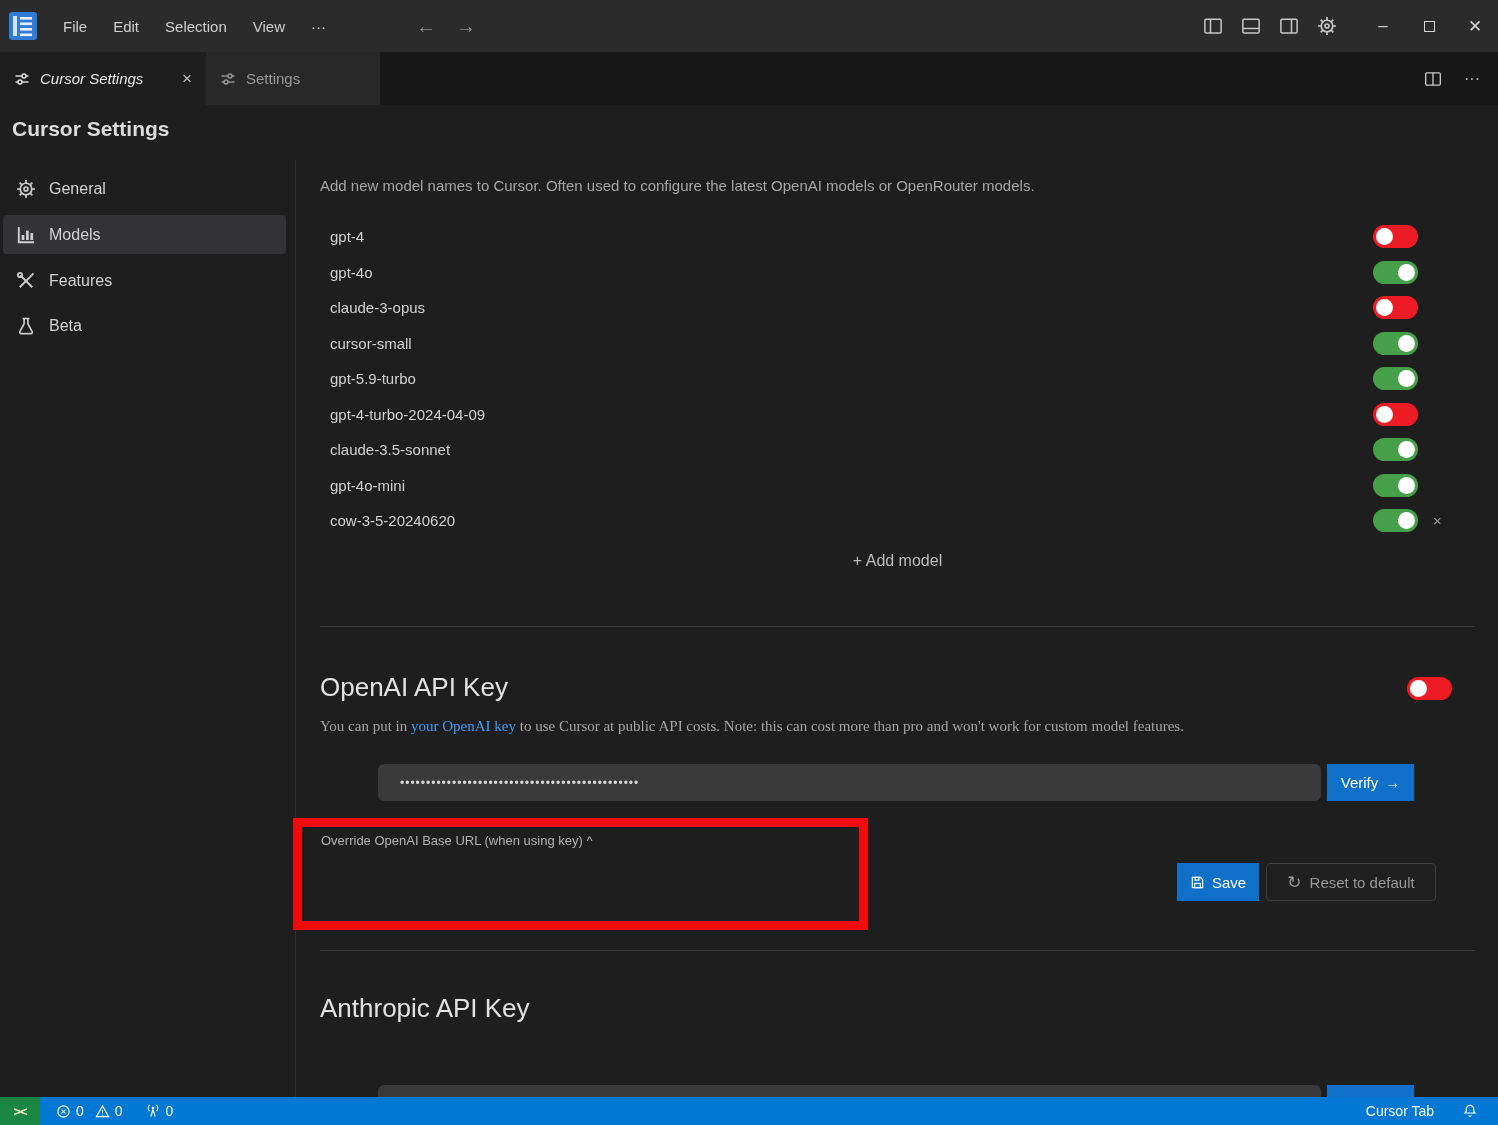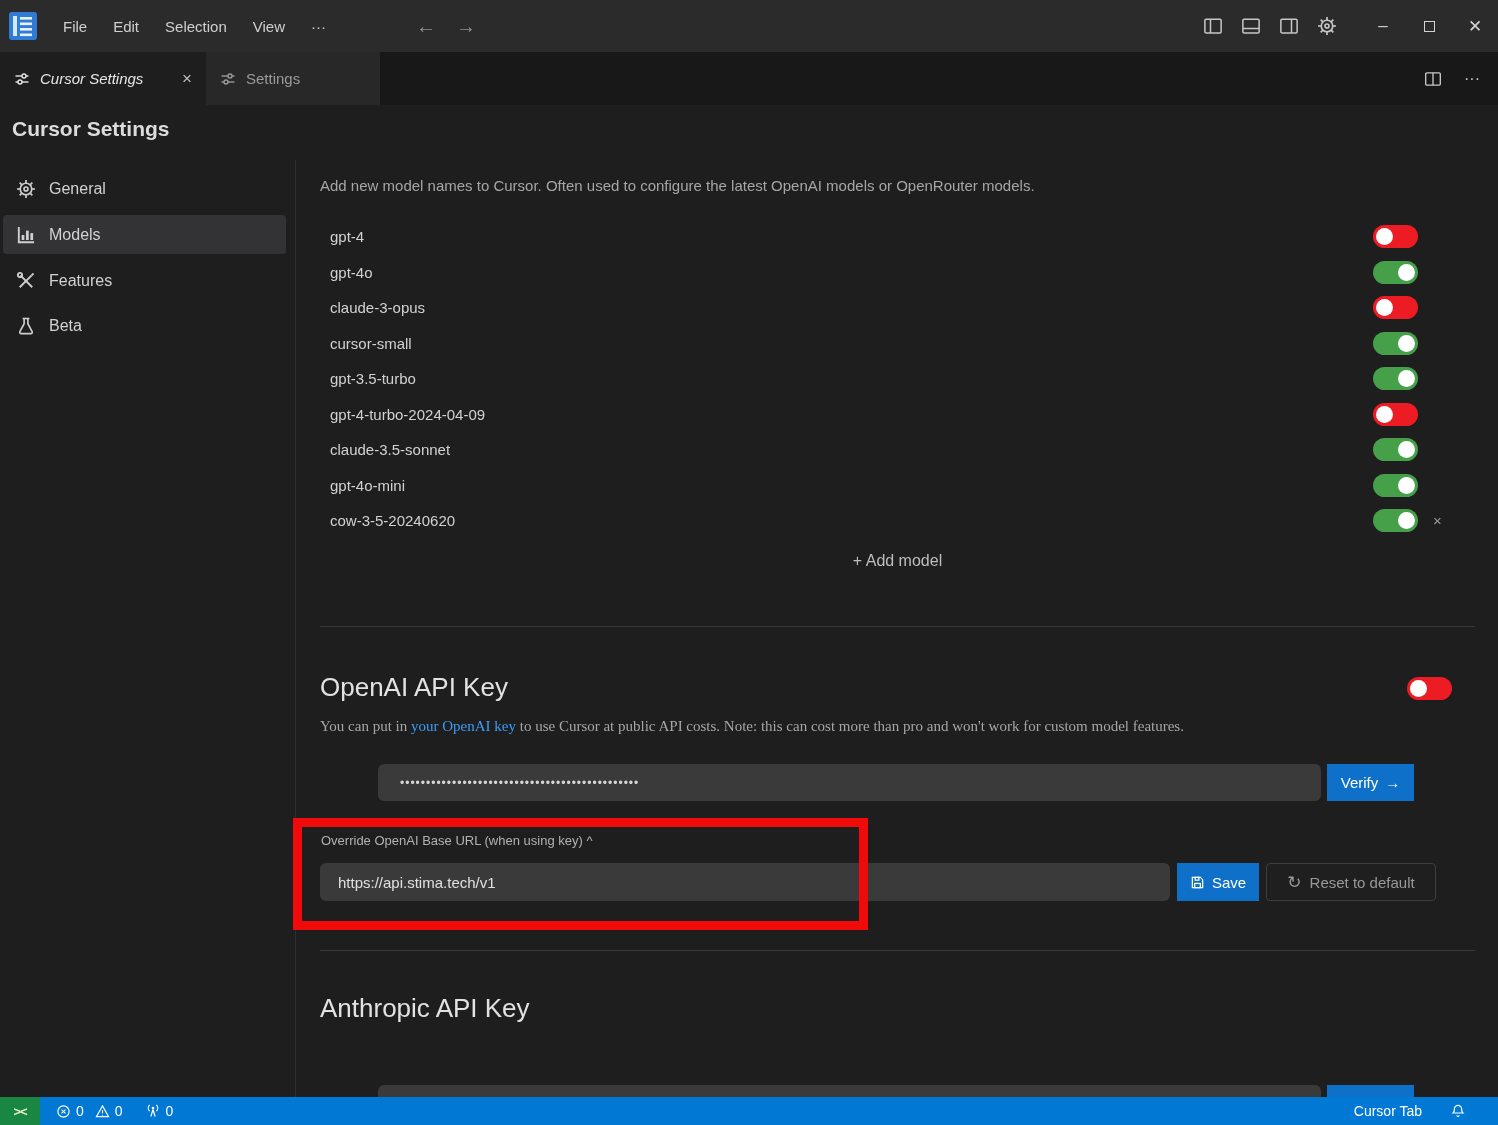--- a/index.html
+++ b/index.html
@@ -94,21 +94,21 @@
   .annotation-rect { position:absolute; left:293px; top:818px; width:575px; height:112px;
                      border:9px solid #f00a0a; z-index:40; pointer-events:none; }
 
   
   .statusbar { position:absolute; bottom:0; left:0; right:0; height:28px; background:#0078d4; color:#ffffff;
                display:flex; align-items:center; font-size:14px; z-index:30; }
   .remote { width:40px; height:28px; background:#1a8643; display:flex; align-items:center; justify-content:center;
             font-size:13px; font-weight:bold; letter-spacing:-1px; color:#e9efc8; cursor:pointer; }
   .sb-group { display:flex; align-items:center; gap:5px; margin-left:16px; cursor:pointer; }
   .sb-group.radio { margin-left:22px; }
-  .sb-right { margin-left:auto; display:flex; align-items:center; gap:28px; padding-right:32px; }
+  .sb-right { margin-left:auto; display:flex; align-items:center; gap:28px; padding-right:20px; }
   .sb-label { cursor:pointer; }
 </style>
 </head>
 <body>
 
 <div class="titlebar">
   <div class="app-icon">
     <svg width="30" height="32" viewBox="0 0 30 32">
       <rect x="1" y="2" width="28" height="28" rx="3" fill="#2f7bd6"></rect>
       <rect x="5" y="6" width="4" height="20" fill="#d6e7fa"></rect>
@@ -285,21 +285,21 @@
         <span class="remove-slot"></span>
       </div>
       <div class="model-row">
         <span class="model-name">cursor-small</span>
         <span class="toggle on">
           <span class="knob"></span>
         </span>
         <span class="remove-slot"></span>
       </div>
       <div class="model-row">
-        <span class="model-name">gpt-3.5-turbo</span>
+        <span class="model-name">gpt-5.9-turbo</span>
         <span class="toggle on">
           <span class="knob"></span>
         </span>
         <span class="remove-slot"></span>
       </div>
       <div class="model-row">
         <span class="model-name">gpt-4-turbo-2024-04-09</span>
         <span class="toggle off">
           <span class="knob"></span>
         </span>
@@ -347,23 +347,20 @@
     <span class="key-dots">••••••••••••••••••••••••••••••••••••••••••••••</span>
   </div>
   <div class="btn-blue verify-btn">
     <span>Verify</span>
     <span>→</span>
   </div>
 
   <div class="override-label">
     <span>Override OpenAI Base URL (when using key)</span>
     <span>^</span>
-  </div>
-  <div class="text-input override-input">
-    <span class="override-value">https://api.stima.tech/v1</span>
   </div>
   <div class="btn-blue save-btn">
     <span>
       <svg width="15" height="15" viewBox="0 0 16 16" fill="none" stroke="#ffffff" stroke-width="1.3">
         <path d="M2.5 2.5 H11 L13.5 5 V13.5 H2.5 Z"></path>
         <rect x="5" y="9" width="6" height="4.5"></rect>
         <rect x="5.5" y="2.5" width="4" height="3"></rect>
       </svg>
     </span>
     <span>Save</span>

